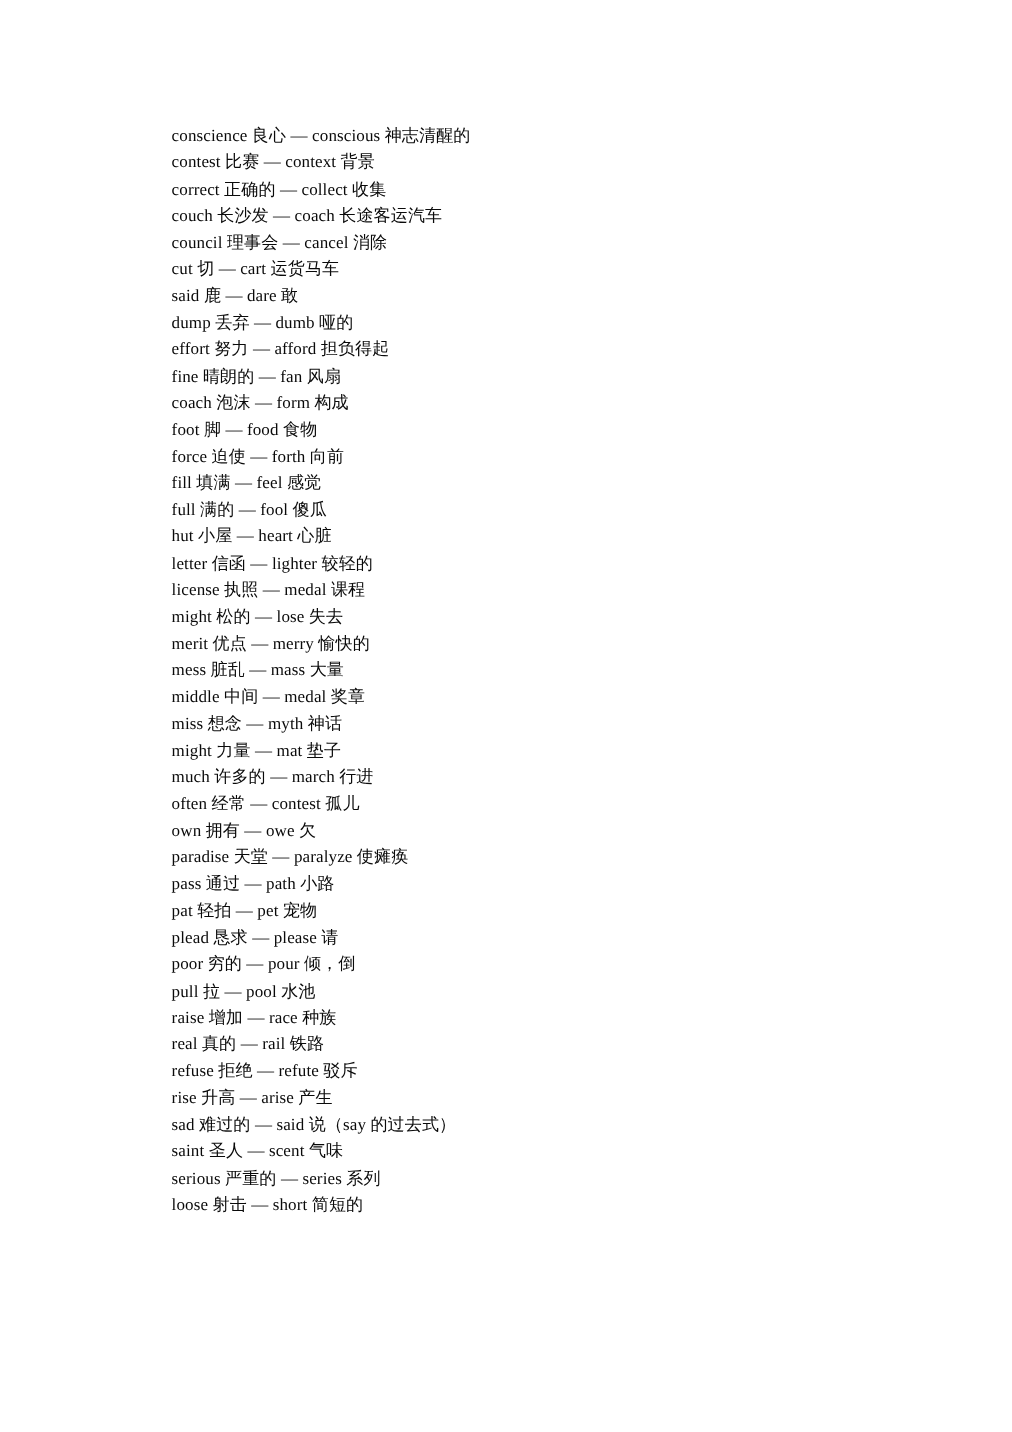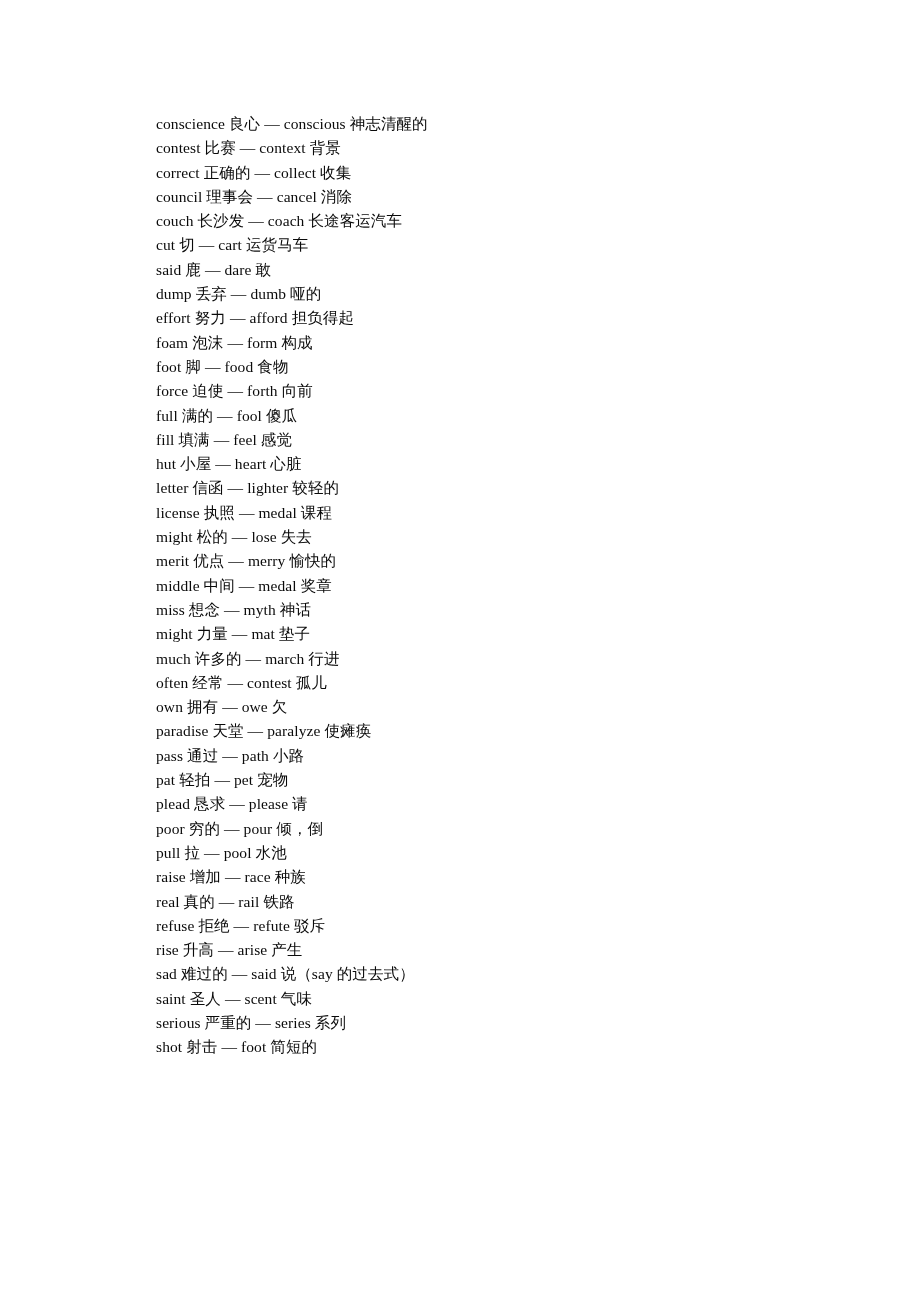--- a/index.html
+++ b/index.html
@@ -39,50 +39,52 @@
   }
 </style>
 </head>
 <body>
 
 <div class="page">
   <div class="word-list">
       <div class="word-line">conscience 良心 — conscious 神志清醒的</div>
       <div class="word-line">contest 比赛 — context 背景</div>
       <div class="word-line">correct 正确的 — collect 收集</div>
+      <div class="word-line">couch 长沙发 — coach 长途客运汽车</div>
       <div class="word-line">council 理事会 — cancel 消除</div>
-      <div class="word-line">couch 长沙发 — coach 长途客运汽车</div>
       <div class="word-line">cut 切 — cart 运货马车</div>
       <div class="word-line">said 鹿 — dare 敢</div>
       <div class="word-line">dump 丢弃 — dumb 哑的</div>
       <div class="word-line">effort 努力 — afford 担负得起</div>
-      <div class="word-line">foam 泡沫 — form 构成</div>
+      <div class="word-line">fine 晴朗的 — fan 风扇</div>
+      <div class="word-line">coach 泡沫 — form 构成</div>
       <div class="word-line">foot 脚 — food 食物</div>
       <div class="word-line">force 迫使 — forth 向前</div>
+      <div class="word-line">fill 填满 — feel 感觉</div>
       <div class="word-line">full 满的 — fool 傻瓜</div>
-      <div class="word-line">fill 填满 — feel 感觉</div>
       <div class="word-line">hut 小屋 — heart 心脏</div>
       <div class="word-line">letter 信函 — lighter 较轻的</div>
       <div class="word-line">license 执照 — medal 课程</div>
       <div class="word-line">might 松的 — lose 失去</div>
       <div class="word-line">merit 优点 — merry 愉快的</div>
+      <div class="word-line">mess 脏乱 — mass 大量</div>
       <div class="word-line">middle 中间 — medal 奖章</div>
       <div class="word-line">miss 想念 — myth 神话</div>
       <div class="word-line">might 力量 — mat 垫子</div>
       <div class="word-line">much 许多的 — march 行进</div>
       <div class="word-line">often 经常 — contest 孤儿</div>
       <div class="word-line">own 拥有 — owe 欠</div>
       <div class="word-line">paradise 天堂 — paralyze 使瘫痪</div>
       <div class="word-line">pass 通过 — path 小路</div>
       <div class="word-line">pat 轻拍 — pet 宠物</div>
       <div class="word-line">plead 恳求 — please 请</div>
       <div class="word-line">poor 穷的 — pour 倾，倒</div>
       <div class="word-line">pull 拉 — pool 水池</div>
       <div class="word-line">raise 增加 — race 种族</div>
       <div class="word-line">real 真的 — rail 铁路</div>
       <div class="word-line">refuse 拒绝 — refute 驳斥</div>
       <div class="word-line">rise 升高 — arise 产生</div>
       <div class="word-line">sad 难过的 — said 说（say 的过去式）</div>
       <div class="word-line">saint 圣人 — scent 气味</div>
       <div class="word-line">serious 严重的 — series 系列</div>
-      <div class="word-line">shot 射击 — foot 简短的</div>
+      <div class="word-line">loose 射击 — short 简短的</div>
     </div>
 </div>
 
 </body></html>

